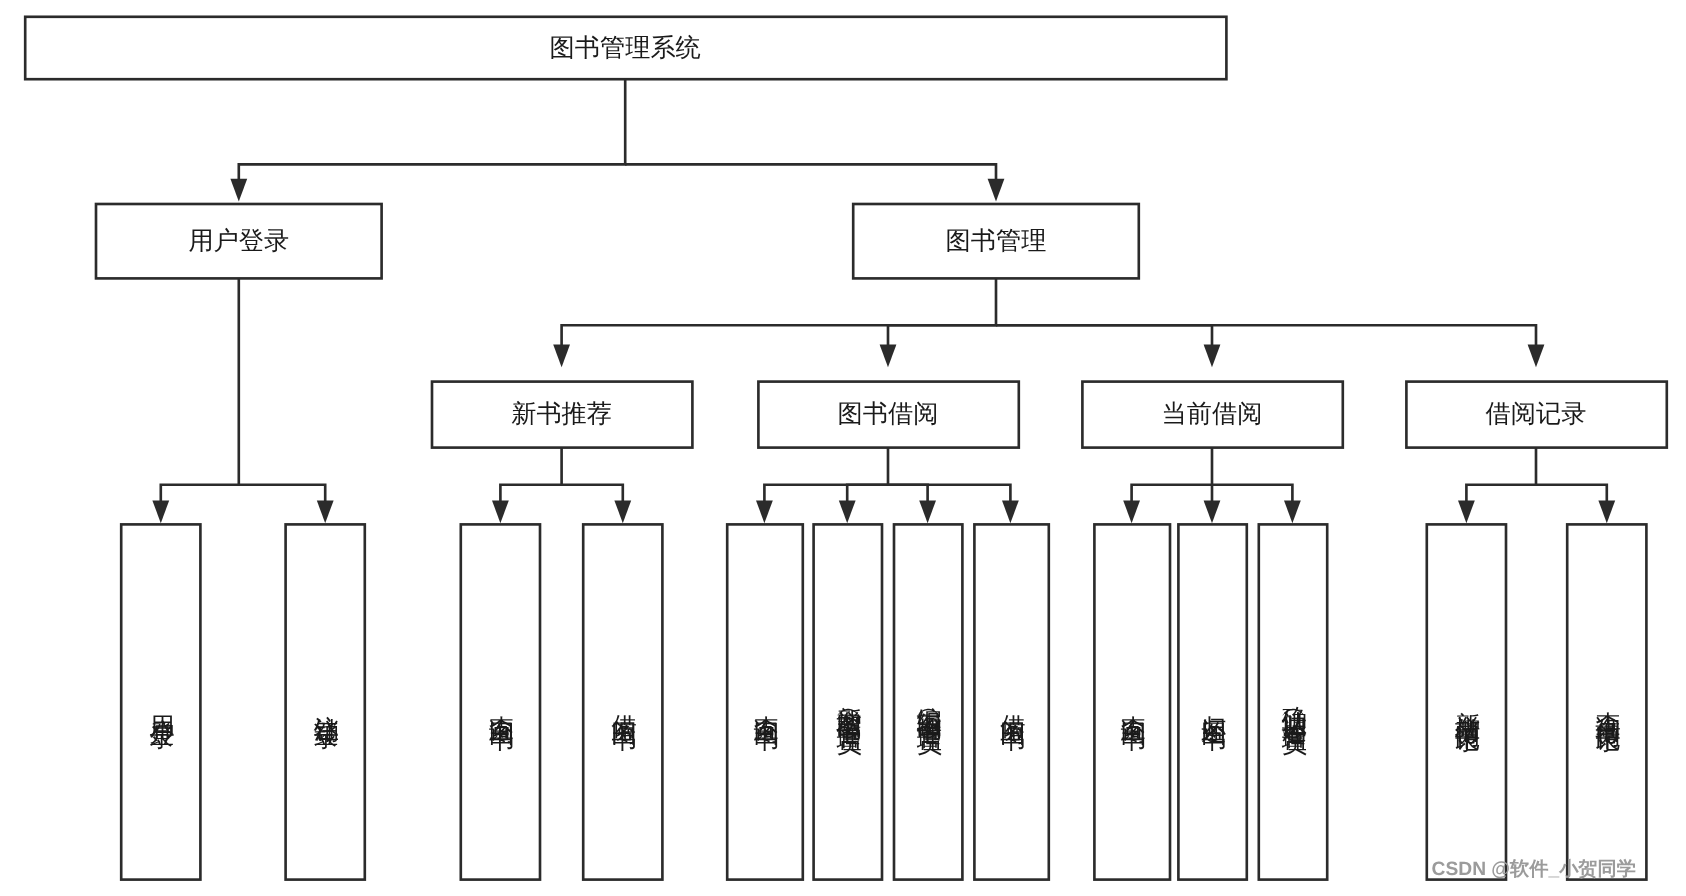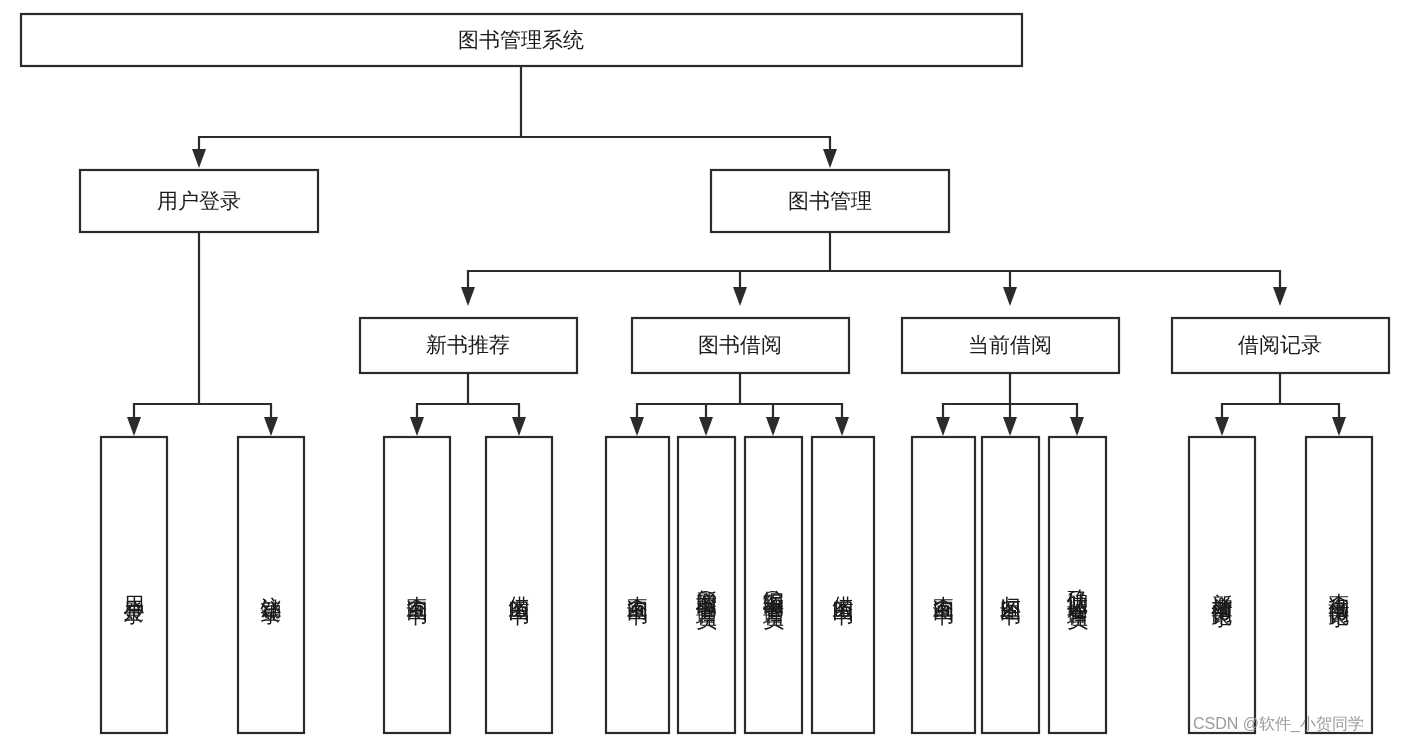--- a/index.html
+++ b/index.html
@@ -66,20 +66,21 @@
     pointer-events: none;
   }
   .watermark {
     position: absolute;
     left: 1193px;
     top: 714px;
     font-family: "Liberation Sans", "DejaVu Sans", sans-serif;
     font-size: 16px;
     color: #9b9b9b;
     white-space: nowrap;
+    font-weight: bold;
   }
 </style>
 </head>
 <body>
 
 <div id="diagram-root">
 
   <svg class="diagram-canvas" viewBox="0 0 1405 747">
 
     <g>

